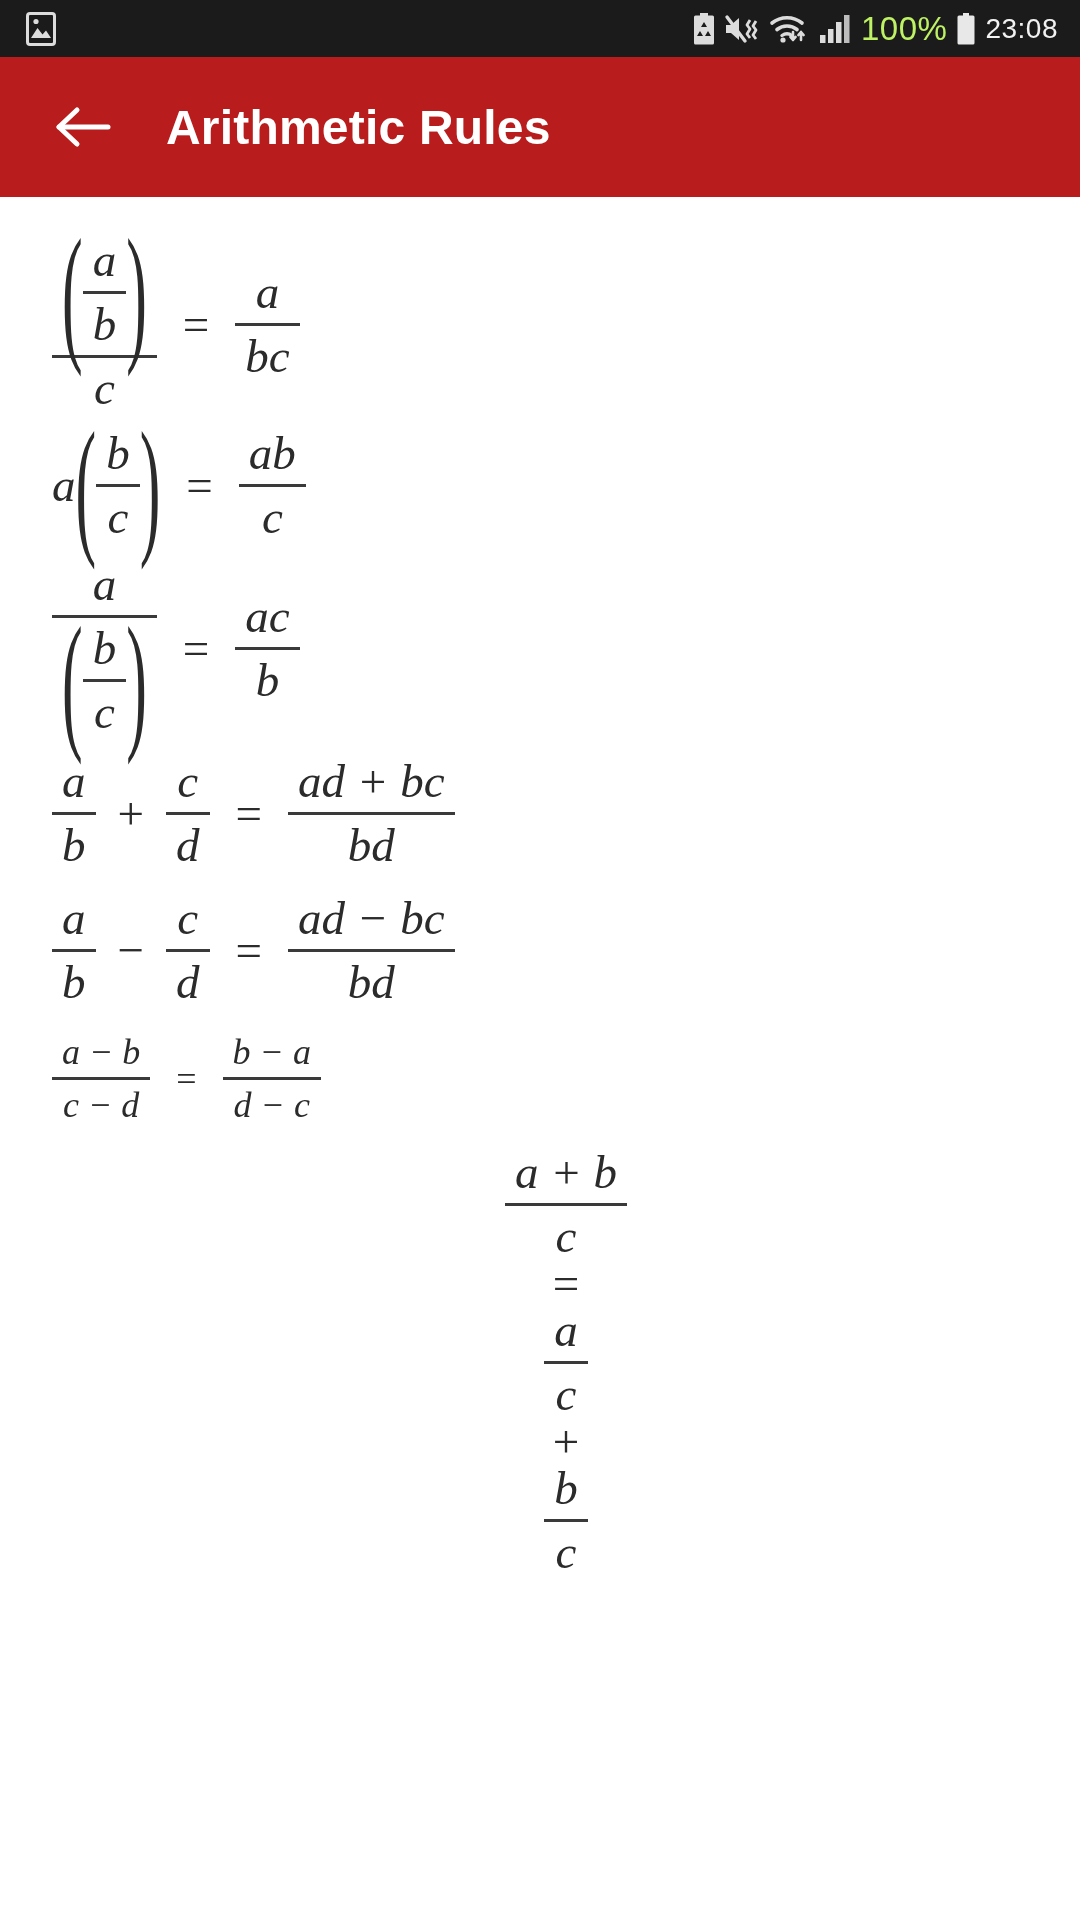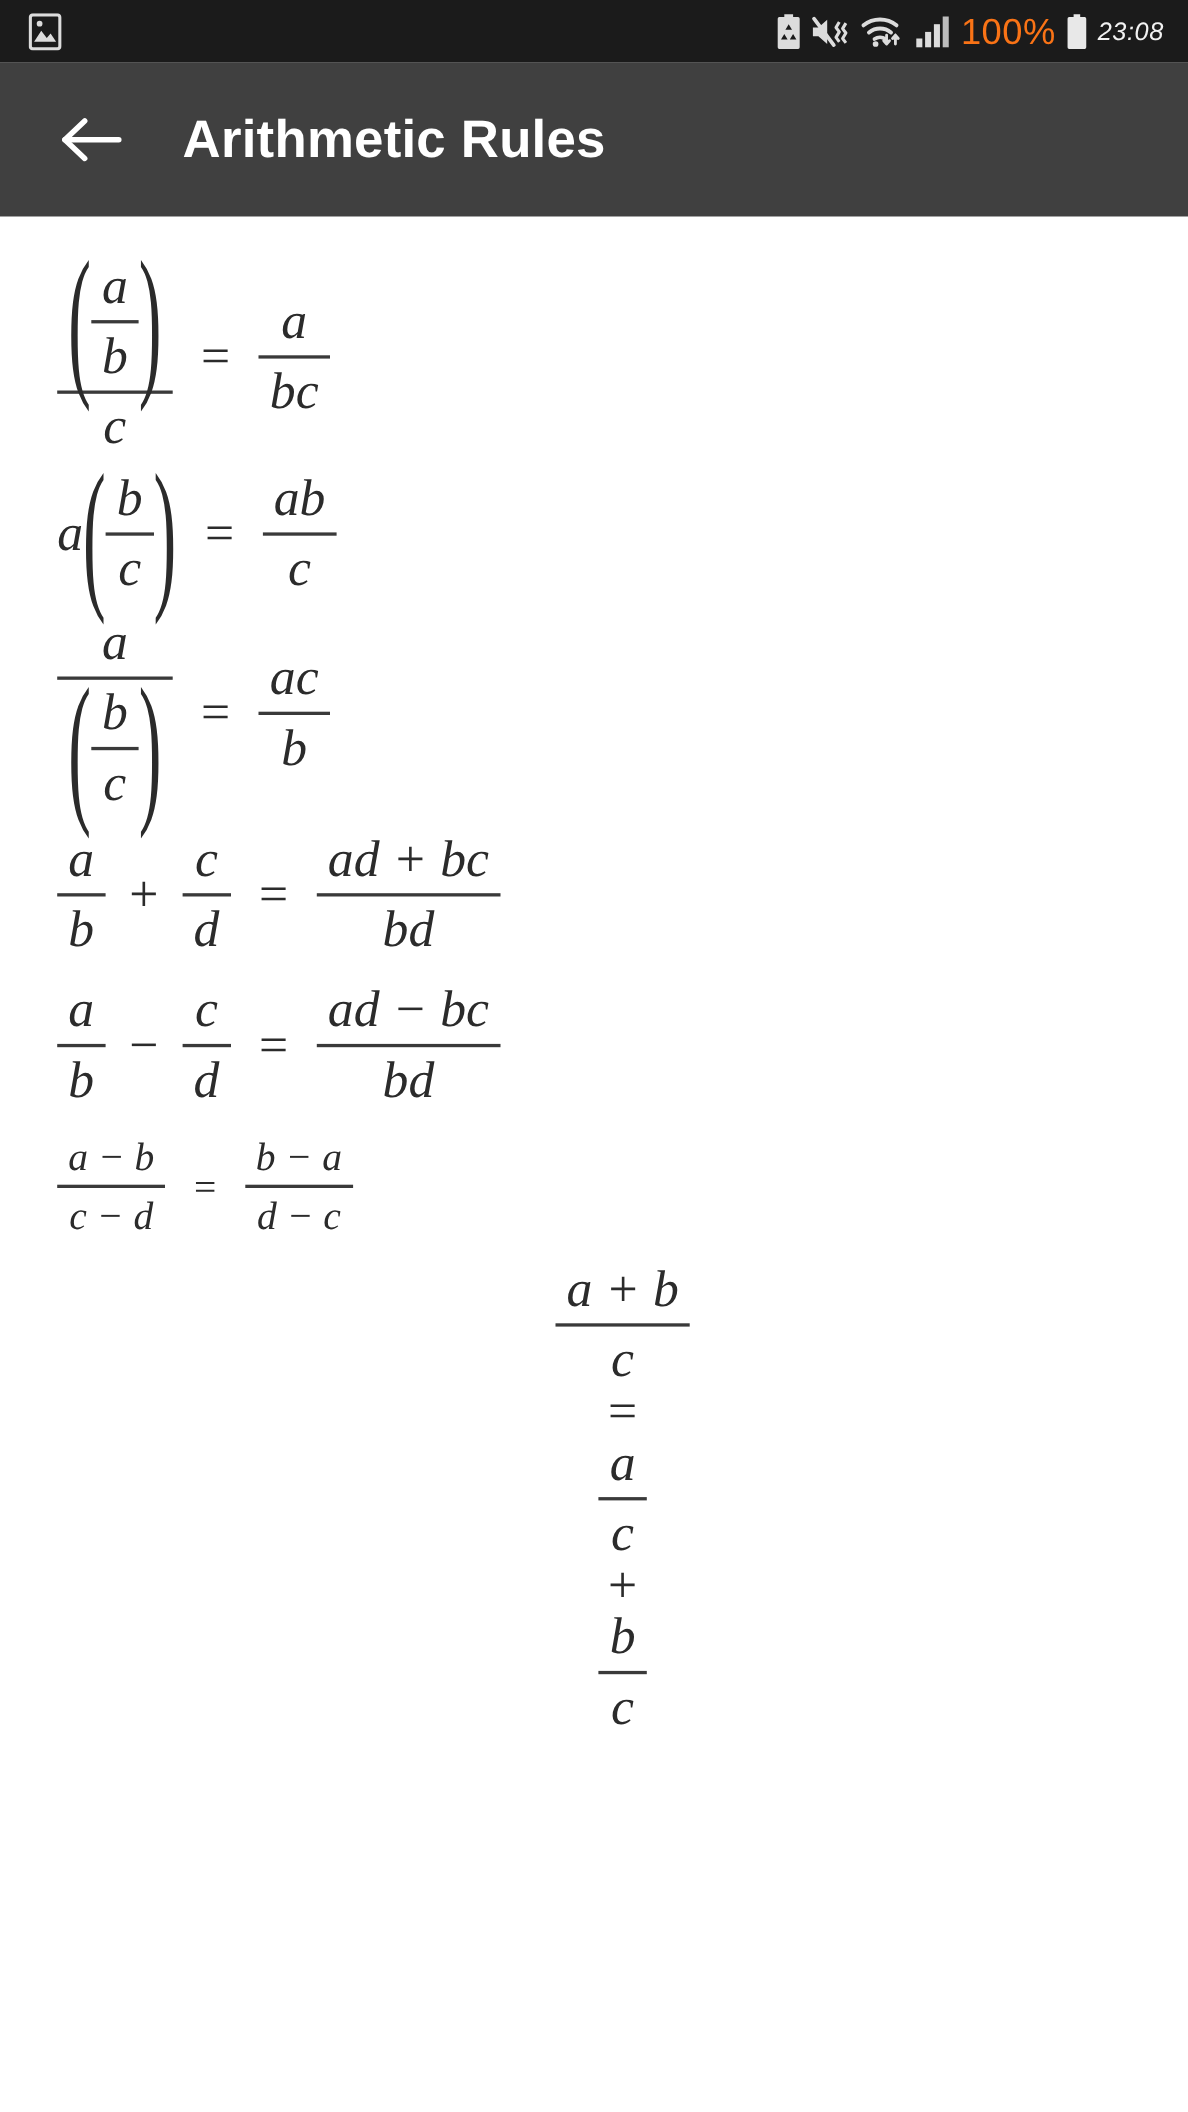--- a/index.html
+++ b/index.html
@@ -17,29 +17,29 @@
     display:flex; align-items:center;
     padding:0 22px 0 26px;
     color:#e8e8e8;
   }
   .status-left{ display:flex; align-items:center; gap:12px; }
   .status-right{
     margin-left:auto; display:flex; align-items:center; gap:9px;
   }
   .sb-text{
     font-size:33px; font-weight:400; letter-spacing:0.5px;
-    color:#f97316; line-height:1;
-  }
-  .sb-time{ font-size:23px; color:#f2f2f2; letter-spacing:0.5px;font-style:italic; }
+    color:#bef264; line-height:1;
+  }
+  .sb-time{ font-size:28px; color:#f2f2f2; letter-spacing:0.5px; }
   svg.ico{ display:block; }
 
   
   .app-bar{
     height:140px; width:100%;
-    background:#404040;
+    background:#b91c1c;
     display:flex; align-items:center;
     padding-left:50px;
   }
   .back-btn{
     width:64px; height:64px;
     display:flex; align-items:center; justify-content:center;
     flex:0 0 auto;
   }
   .app-title{
     margin-left:52px;

